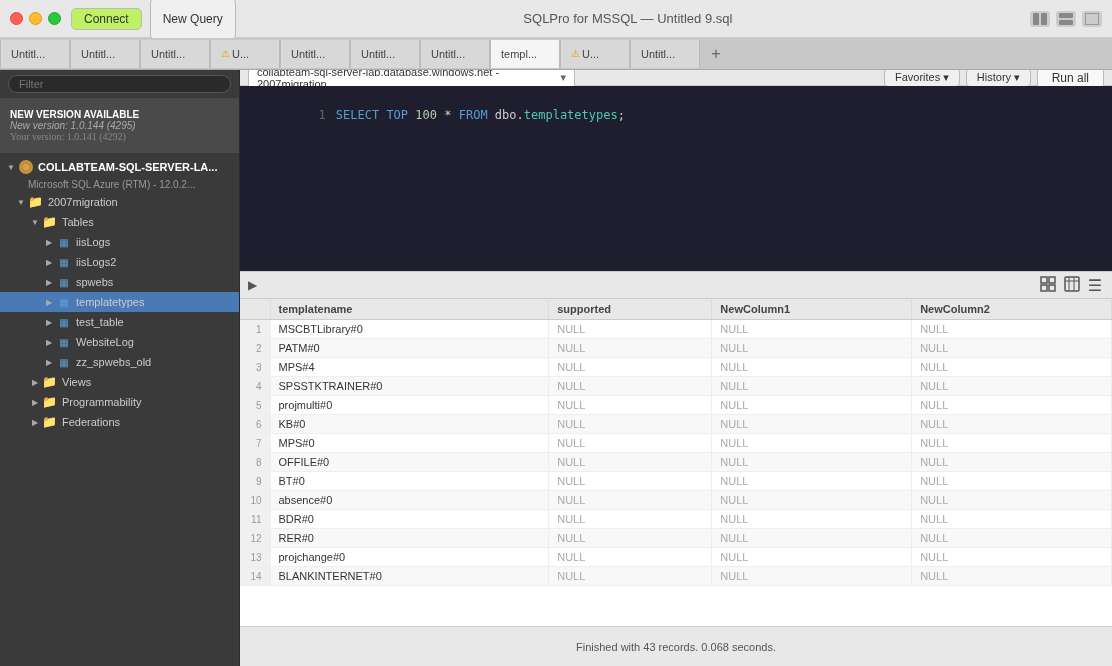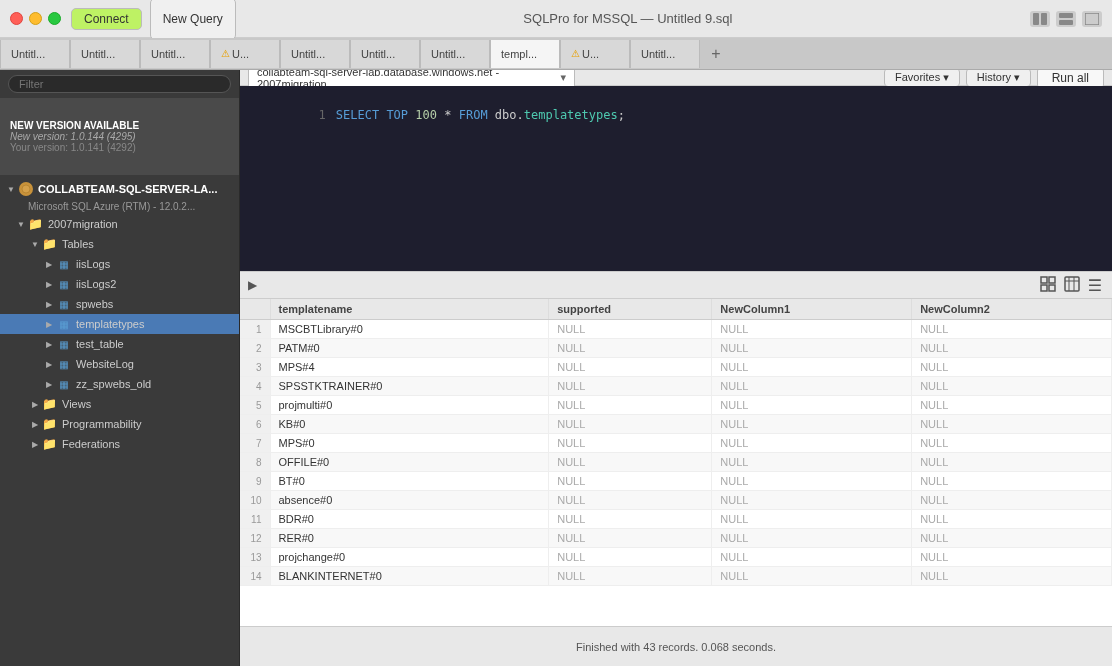--- a/index.html
+++ b/index.html
@@ -25,24 +25,24 @@
     .tab-warning { color: #e8a000; margin-right: 2px; font-size: 10px; }
     .tab-add { width: 28px; height: 28px; display: flex; align-items: center; justify-content: center; font-size: 16px; color: #666; cursor: pointer; margin-left: 2px; }
 
     
     .main { display: flex; flex: 1; overflow: hidden; }
 
     
     .sidebar { width: 240px; background: #3a3a3a; display: flex; flex-direction: column; border-right: 1px solid #2a2a2a; flex-shrink: 0; overflow: hidden; }
     .sidebar-search { padding: 5px 8px; background: #3a3a3a; }
     .search-input { width: 100%; background: #2a2a2a; border: 1px solid #555; border-radius: 10px; padding: 2px 10px; font-size: 11px; color: #ccc; outline: none; }
-    .sidebar-update { background: #4a4a4a; padding: 22px 10px; font-size: 10px; }
+    .sidebar-update { background: #4a4a4a; padding: 11px 10px; font-size: 10px; }
     .update-title { color: #fff; font-weight: bold; font-size: 10px; }
     .update-new { color: #aaa; font-style: italic; }
-    .update-your { color: #888; }
+    .update-your { color: #888; font-family: Liberation Serif, serif; }
 
     .sidebar-tree { flex: 1; overflow-y: auto; padding: 4px 0; }
     .tree-item { display: flex; align-items: center; padding: 2px 0; cursor: pointer; user-select: none; }
     .tree-item.selected { background: #4a7ab5; }
     .tree-indent { display: inline-block; }
     .tree-arrow { width: 14px; display: inline-flex; justify-content: center; font-size: 8px; color: #aaa; }
     .tree-icon { width: 16px; height: 16px; margin-right: 4px; display: inline-flex; align-items: center; justify-content: center; flex-shrink: 0; }
     .folder-icon { color: #c8923a; font-size: 12px; }
     .table-icon { color: #5a9fd4; font-size: 10px; }
     .tree-label { font-size: 11px; color: #ccc; flex: 1; }

